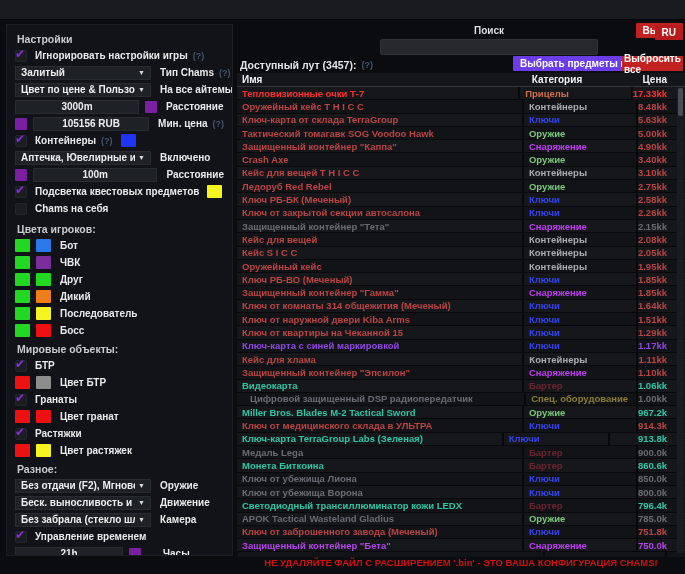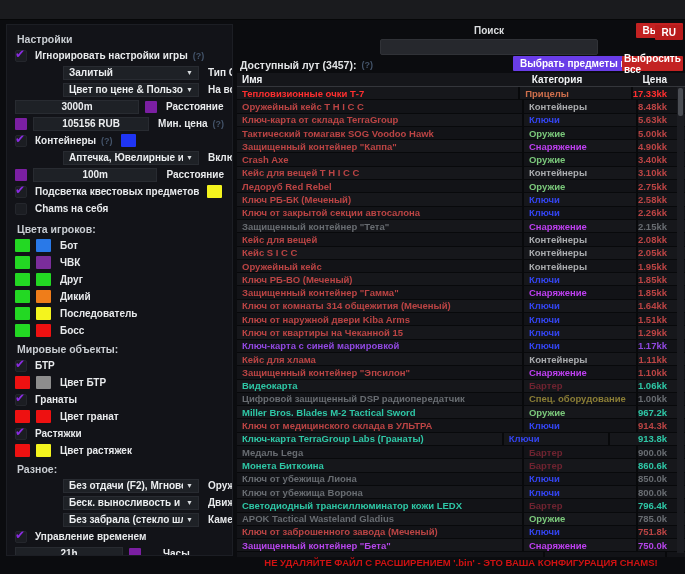--- a/index.html
+++ b/index.html
@@ -9,21 +9,21 @@
   .topbar { position:absolute; left:0; top:0; width:685px; height:20px; background:#1a1b1e; border-bottom:1px solid #060708; }
 
   
   .sidebar { position:absolute; left:6px; top:24px; width:227px; height:532px; background:#121318; border:1px solid #1c1e24; padding:6px 0 0 0; overflow:hidden; }
   .s-title { height:16px; line-height:16px; margin:0 10px; font-size:10.5px; color:#c9cdd2; }
   .s-row { display:flex; align-items:center; height:17px; margin:0 8px; }
   .chkbox { width:12px; height:12px; background:#1b1d22; border:1px solid #24262c; border-radius:2px; position:relative; flex:0 0 12px; }
   .chkbox .mark { position:absolute; left:-1px; top:-4px; font-size:12px; color:#8a2be2; }
   .chk-lbl { margin-left:8px; font-size:10px; color:#e8eaec; white-space:nowrap; }
   .hint { margin-left:5px; font-size:9px; color:#44546a; }
-  .dd { width:136px; height:14px; background:#1e2126; border:1px solid #282b31; display:flex; align-items:center; padding:0 5px; font-size:10px; color:#eceef0; white-space:nowrap; overflow:hidden; flex:0 0 136px;margin-left:48px; }
+  .dd { width:136px; height:14px; background:#1e2126; border:1px solid #282b31; display:flex; align-items:center; padding:0 5px; font-size:10px; color:#eceef0; white-space:nowrap; overflow:hidden; flex:0 0 136px; }
   .dd .dd-text { flex:1; overflow:hidden; white-space:nowrap; }
   .dd .arrow { font-size:7px; color:#d7dadd; margin-left:3px; }
   .inp { height:14px; background:#1e2126; border:1px solid #282b31; font-size:10px; color:#eceef0; display:flex; align-items:center; justify-content:center; white-space:nowrap; }
   .lbl { margin-left:9px; font-size:10px; color:#e8eaec; white-space:nowrap; }
   .sw { width:12px; height:12px; border-radius:1px; flex:0 0 12px; }
   .sw-big { width:15px; height:13px; border-radius:1px; flex:0 0 15px; }
   .gap6 { margin-left:6px; } .gap8 { margin-left:8px; }
 
   
   .search-label { position:absolute; left:380px; top:25px; width:218px; text-align:center; font-size:10px; color:#dcdee0; }
@@ -365,36 +365,36 @@
       <div class="c-name" style="color: rgb(187, 68, 68);">Защищенный контейнер "Эпсилон"</div>
       <div class="c-cat" style="color: rgb(189, 63, 240);">Снаряжение</div>
       <div class="c-price" style="color: rgb(187, 68, 68);">1.10kk</div>
     </div>
     <div class="trow">
       <div class="c-name" style="color: rgb(46, 199, 166);">Видеокарта</div>
       <div class="c-cat" style="color: rgb(110, 35, 48);">Бартер</div>
       <div class="c-price" style="color: rgb(46, 199, 166);">1.06kk</div>
     </div>
     <div class="trow alt">
-      <div class="c-name" style="color: rgb(104, 108, 113);">Цифровой защищенный DSP радиопередатчик</div>
+      <div class="c-name" style="color: rgb(104, 108, 113); margin-left: 8px;">Цифровой защищенный DSP радиопередатчик</div>
       <div class="c-cat" style="color: rgb(138, 125, 53);">Спец. оборудование</div>
       <div class="c-price" style="color: rgb(104, 108, 113);">1.00kk</div>
     </div>
     <div class="trow">
       <div class="c-name" style="color: rgb(46, 199, 166);">Miller Bros. Blades M-2 Tactical Sword</div>
       <div class="c-cat" style="color: rgb(123, 201, 123);">Оружие</div>
       <div class="c-price" style="color: rgb(46, 199, 166);">967.2k</div>
     </div>
     <div class="trow alt">
       <div class="c-name" style="color: rgb(187, 68, 68);">Ключ от медицинского склада в УЛЬТРА</div>
       <div class="c-cat" style="color: rgb(51, 68, 238);">Ключи</div>
       <div class="c-price" style="color: rgb(187, 68, 68);">914.3k</div>
     </div>
     <div class="trow">
-      <div class="c-name" style="color: rgb(46, 199, 166);">Ключ-карта TerraGroup Labs (Гранаты)</div>
+      <div class="c-name" style="color: rgb(46, 199, 166);">Ключ-карта TerraGroup Labs (Зеленая)</div>
       <div class="c-cat" style="color: rgb(51, 68, 238);">Ключи</div>
       <div class="c-price" style="color: rgb(46, 199, 166); padding-left: 28px;">913.8k</div>
     </div>
     <div class="trow alt">
       <div class="c-name" style="color: rgb(104, 108, 113);">Медаль Lega</div>
       <div class="c-cat" style="color: rgb(110, 35, 48);">Бартер</div>
       <div class="c-price" style="color: rgb(104, 108, 113);">900.0k</div>
     </div>
     <div class="trow">
       <div class="c-name" style="color: rgb(46, 199, 166);">Монета Биткоина</div>

